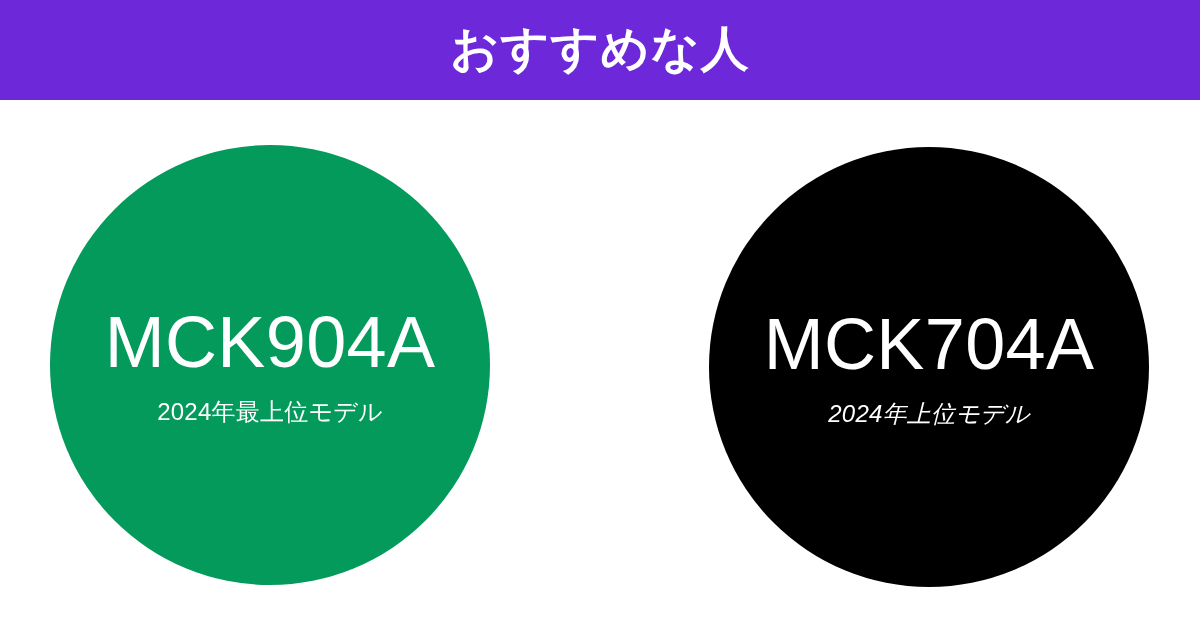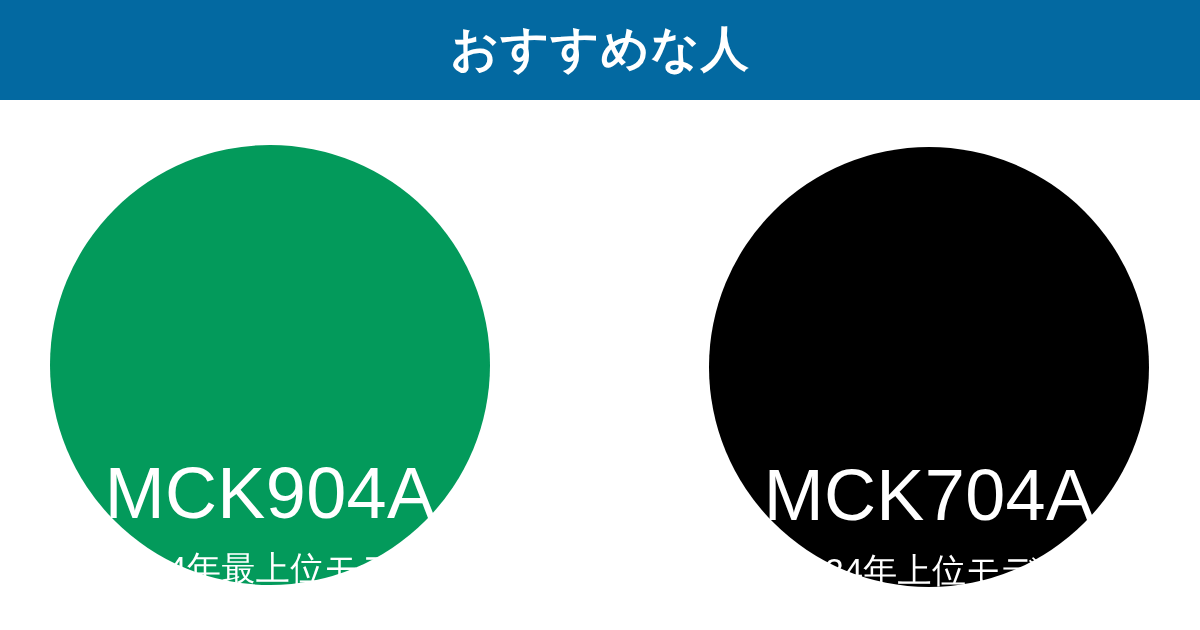--- a/index.html
+++ b/index.html
@@ -57,21 +57,21 @@
   }
 
   .model-circle {
     position: absolute;
     width: 440px;
     height: 440px;
     border-radius: 50%;
     display: flex;
     flex-direction: column;
     align-items: center;
-    justify-content: flex-end;
+    justify-content: center;
     box-sizing: border-box;
     text-align: center;
   }
 
   .model-circle.left {
     left: 50px;
     top: 45px;
     background: #039a5b;
   }
 
@@ -87,44 +87,44 @@
     font-weight: normal;
     line-height: 1;
     letter-spacing: 0.005em;
     white-space: nowrap;
     margin: 0;
     padding: 0;
   }
 
   .model-caption {
     color: #ffffff;
-    font-size: 34px;
+    font-size: 24px;
     font-weight: normal;
     line-height: 1;
     letter-spacing: 0.01em;
     white-space: nowrap;
     margin: 22px 0 0 0;
     padding: 0;
   }
 </style>
 </head>
 <body>
 
 <div class="page">
 
-  <div class="header-band" style="background: #0369a1; text-align: right;">
+  <div class="header-band" style="background: #6d28d9; text-align: right;">
     <h1 class="header-title" style="color: rgb(255, 255, 255);">おすすめな人</h1>
   </div>
 
   <div class="circles">
 
     <div class="model-circle left" style="background: rgb(3, 154, 91);">
       <div class="model-name" style="color: rgb(255, 255, 255);">MCK904A</div>
       <div class="model-caption" style="color: rgb(255, 255, 255);">2024年最上位モデル</div>
     </div>
 
     <div class="model-circle right" style="background: #000000;">
       <div class="model-name" style="color: rgb(255, 255, 255);">MCK704A</div>
-      <div class="model-caption" style="color: rgb(255, 255, 255);">2024年上位モデル</div>
+      <div class="model-caption" style="color: rgb(255, 255, 255); font-style: italic;">2024年上位モデル</div>
     </div>
 
   </div>
 </div>
 
 </body></html>

